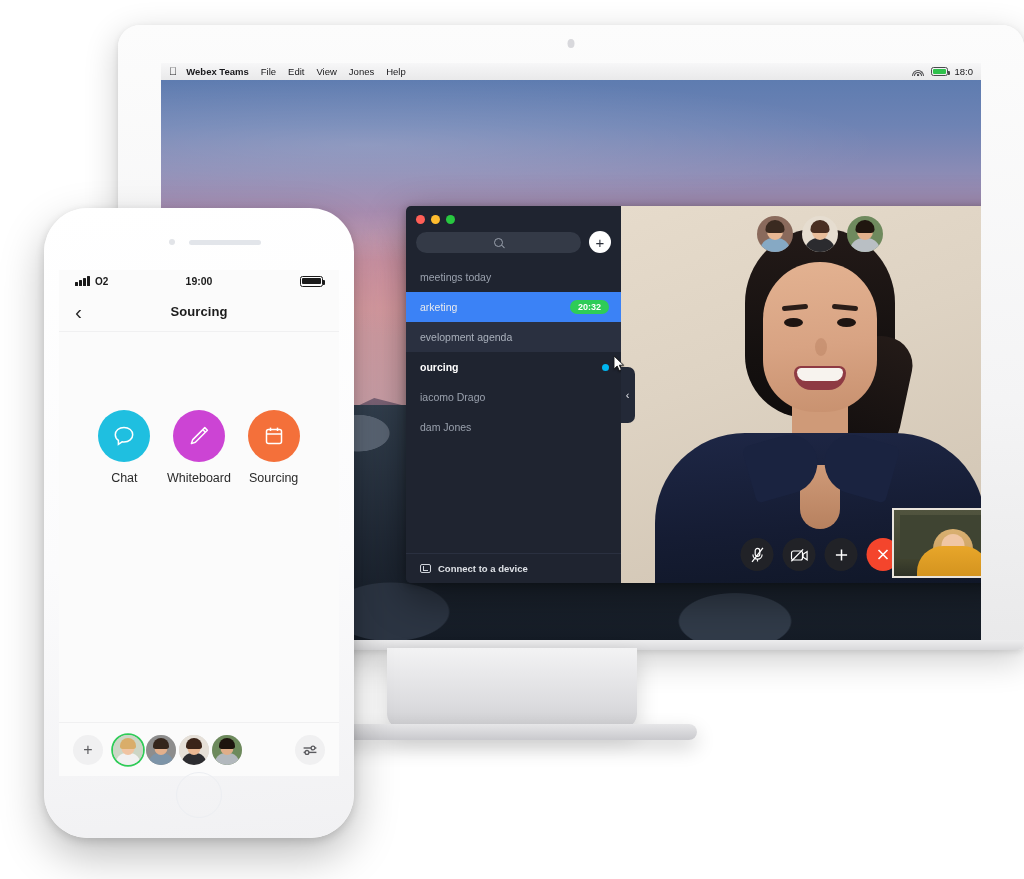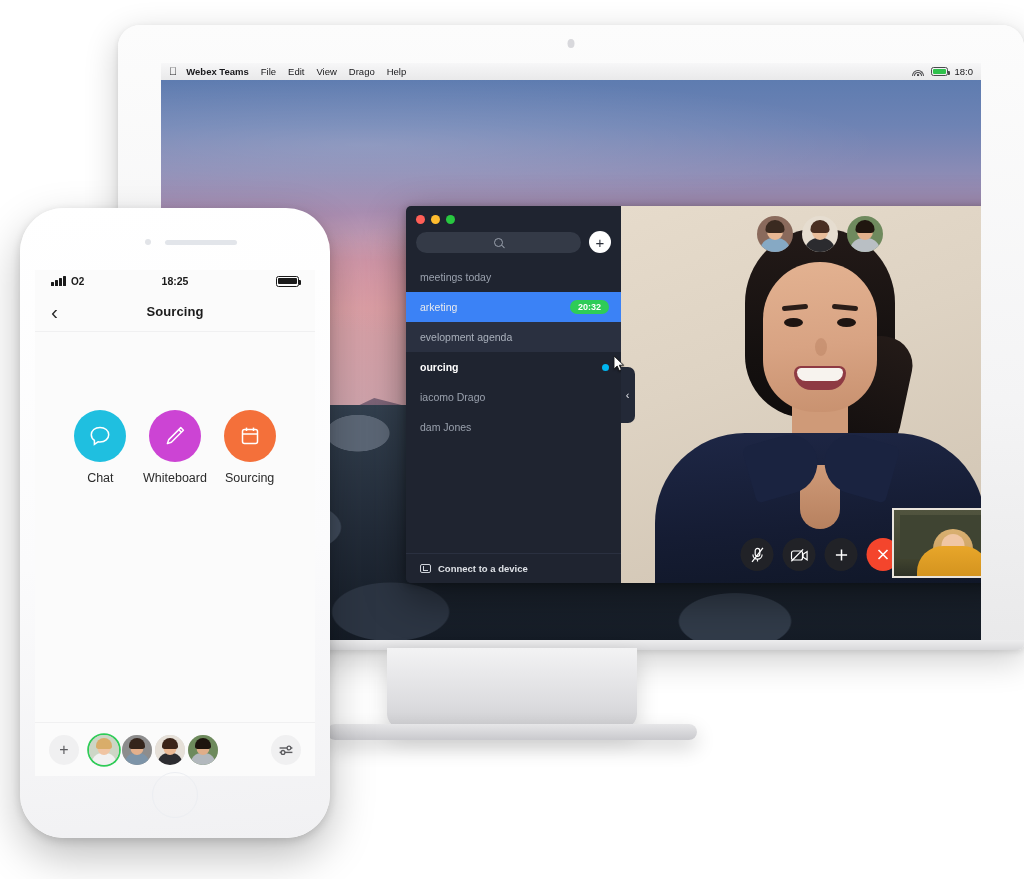--- a/index.html
+++ b/index.html
@@ -252,21 +252,21 @@
     background: linear-gradient(180deg,#494c3d 0%, #3c3f32 100%);
   }
   .sv-wall { position:absolute; inset:0; background: linear-gradient(180deg,#51543f 0%,#41442f 72%, #2e3126 100%); }
   .sv-board { position:absolute; left:5%; top:8%; right:5%; height:66%; background:#3f4432; }
   .sv-hair { position:absolute; left:50%; top:19px; transform:translateX(-50%); width:40px; height:48px; border-radius:20px 20px 16px 16px; background:linear-gradient(180deg,#d9b071 0%, #c59a5c 100%);}
   .sv-face { position:absolute; left:50%; top:24px; transform:translateX(-50%); width:23px; height:28px; border-radius:12px; background:#f0c6a4;}
   .sv-body { position:absolute; left:50%; bottom:0; transform:translateX(-50%); width:72px; height:30px; border-radius:26px 26px 0 0; background:linear-gradient(180deg,#e8a62a 0%, #d4941f 100%);}
 
   
   .phone {
-    position:absolute; left:20px; top:208px;
+    position:absolute; left:44px; top:208px;
     width:310px; height:630px;
     background: linear-gradient(175deg,#ffffff 0%, #fbfbfc 55%, #f1f1f3 100%);
     border-radius:44px;
     box-shadow: 0 18px 44px rgba(0,0,0,.26), 0 3px 10px rgba(0,0,0,.14);
     z-index: 10;
     padding-left: 20px;
   }
   .ph-cam { position:absolute; left:125px; top:31px; width:6px; height:6px; border-radius:50%; background:#e2e4e8;}
   .ph-spk { position:absolute; left:145px; top:32px; width:72px; height:5px; border-radius:3px; background:#e2e5ea;}
   .ph-home {
@@ -337,21 +337,21 @@
     <div class="monitor-cam"></div>
 
     <div class="screen">
 
       <div class="menubar">
         <span class="apple"></span>
         <span class="mi bold">Webex Teams</span>
         <span class="mi">File</span>
         <span class="mi">Edit</span>
         <span class="mi">View</span>
-        <span class="mi">Drago</span>
+        <span class="mi">Jones</span>
         <span class="mi">Help</span>
         <span class="right">
           <span class="wifi-ico">
               <i></i>
               <i></i>
               <i></i>
             </span>
           <span class="batt">
               <i></i>
             </span>
@@ -516,21 +516,21 @@
     <div class="ph-screen">
 
       <div class="ph-status">
         <span class="bars">
             <i></i>
             <i></i>
             <i></i>
             <i></i>
           </span>
         <span>O2</span>
-        <span class="ph-time">18:25</span>
+        <span class="ph-time">19:00</span>
         <span class="ph-batt">
             <i></i>
           </span>
       </div>
 
       <div class="ph-nav">
         <span class="ph-back">‹</span>
         <span class="ph-title">Sourcing</span>
       </div>
 

